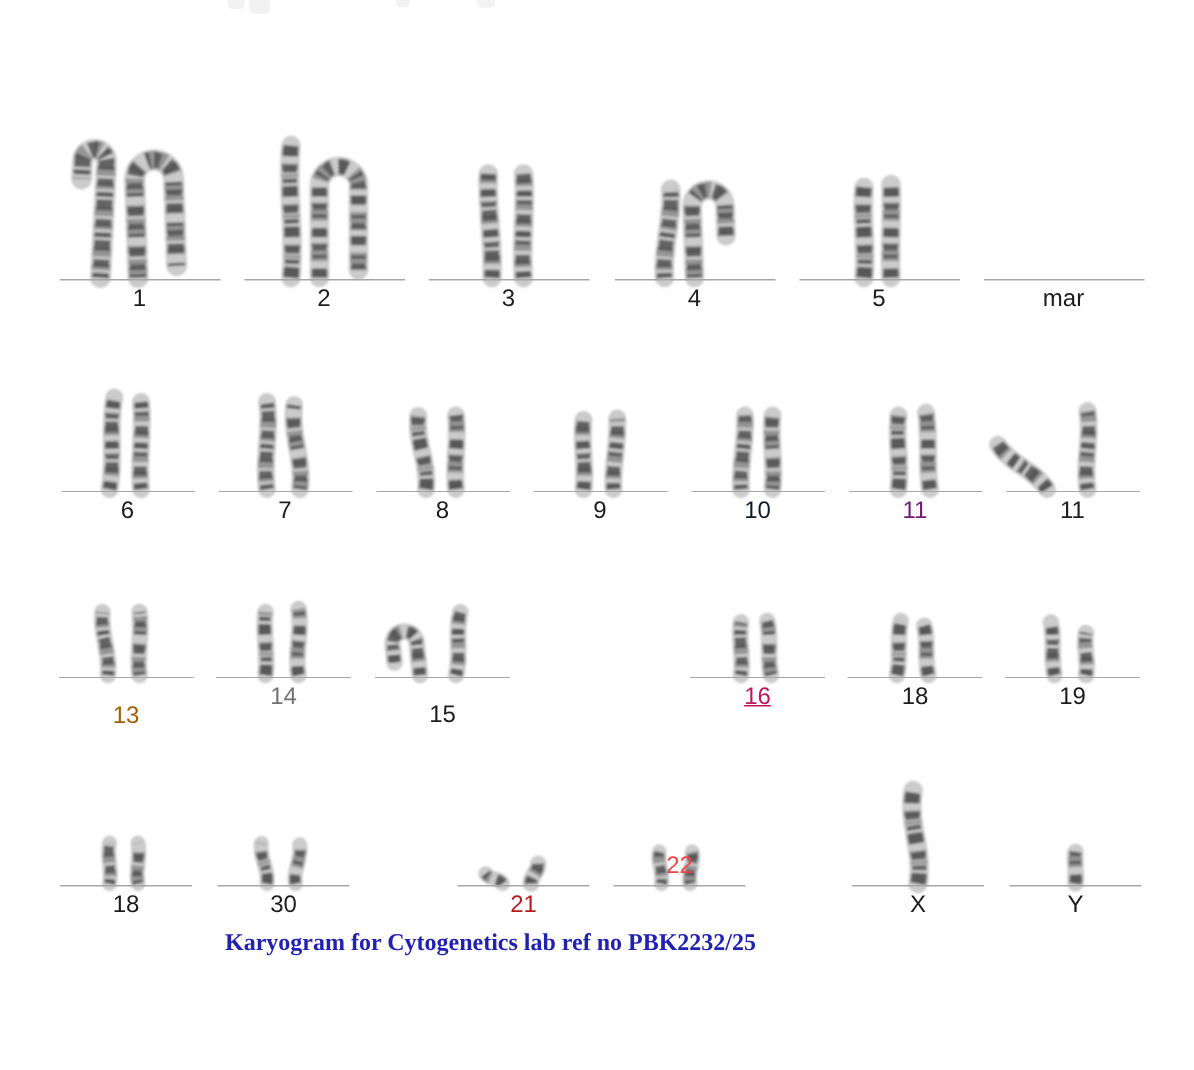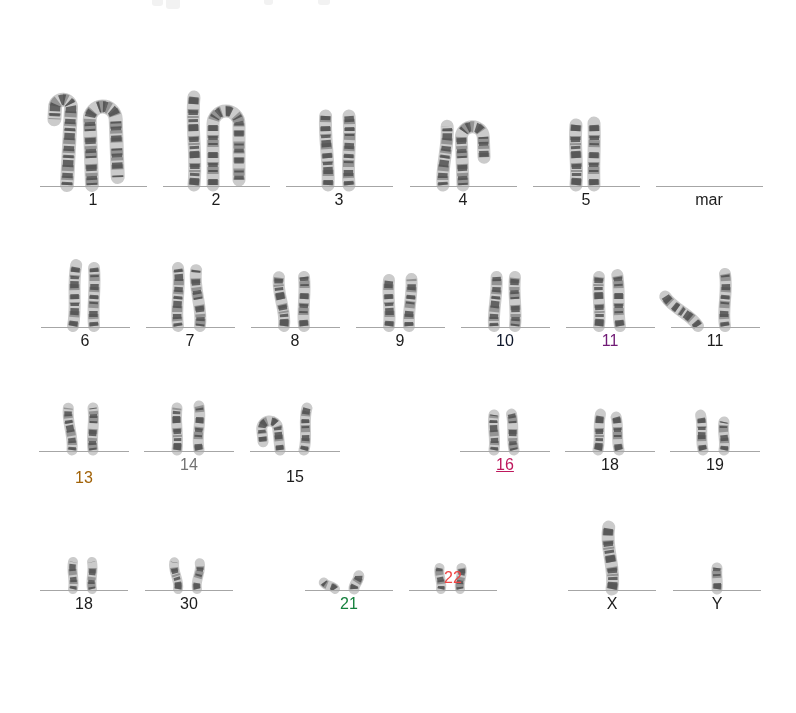--- a/index.html
+++ b/index.html
@@ -301,27 +301,28 @@
       <div class="glabel" style="left: 505px; top: 456px; color: #be185d; text-decoration: underline;">16</div>
       <div class="baseline" style="left: 565px; top: 451px; width: 90px; background: rgb(166, 166, 166);"></div>
       <div class="glabel" style="left: 610px; top: 456px; color: rgb(28, 28, 28);">18</div>
       <div class="baseline" style="left: 670px; top: 451px; width: 90px; background: rgb(166, 166, 166);"></div>
       <div class="glabel" style="left: 715px; top: 456px; color: rgb(28, 28, 28);">19</div>
       <div class="baseline" style="left: 40px; top: 590px; width: 88px; background: rgb(166, 166, 166);"></div>
       <div class="glabel" style="left: 84px; top: 595px; color: rgb(28, 28, 28);">18</div>
       <div class="baseline" style="left: 145px; top: 590px; width: 88px; background: rgb(166, 166, 166);"></div>
       <div class="glabel" style="left: 189px; top: 595px; color: rgb(28, 28, 28);">30</div>
       <div class="baseline" style="left: 305px; top: 590px; width: 88px; background: rgb(166, 166, 166);"></div>
-      <div class="glabel" style="left: 349px; top: 595px; color: #15803d;">21</div>
+      <div class="glabel" style="left: 349px; top: 595px; color: #b91c1c;">21</div>
       <div class="baseline" style="left: 409px; top: 590px; width: 88px; background: rgb(166, 166, 166);"></div>
       <div class="glabel" style="left: 453px; top: 569px; color: #ef4444;">22</div>
       <div class="baseline" style="left: 568px; top: 590px; width: 88px; background: rgb(166, 166, 166);"></div>
       <div class="glabel" style="left: 612px; top: 595px; color: rgb(28, 28, 28);">X</div>
       <div class="baseline" style="left: 673px; top: 590px; width: 88px; background: rgb(166, 166, 166);"></div>
       <div class="glabel" style="left: 717px; top: 595px; color: rgb(28, 28, 28);">Y</div>
     </div>
   <div id="artifacts">
       <div class="artifact" style="left: 152px; width: 11px; height: 6px;"></div>
       <div class="artifact" style="left: 166px; width: 14px; height: 9px;"></div>
       <div class="artifact" style="left: 264px; width: 9px; height: 5px;"></div>
       <div class="artifact" style="left: 318px; width: 12px; height: 5px;"></div>
     </div>
+  <div class="caption" id="caption" style="color: rgb(34, 34, 178);">Karyogram for Cytogenetics lab ref no PBK2232/25</div>
 </div>
 
 </body></html>

